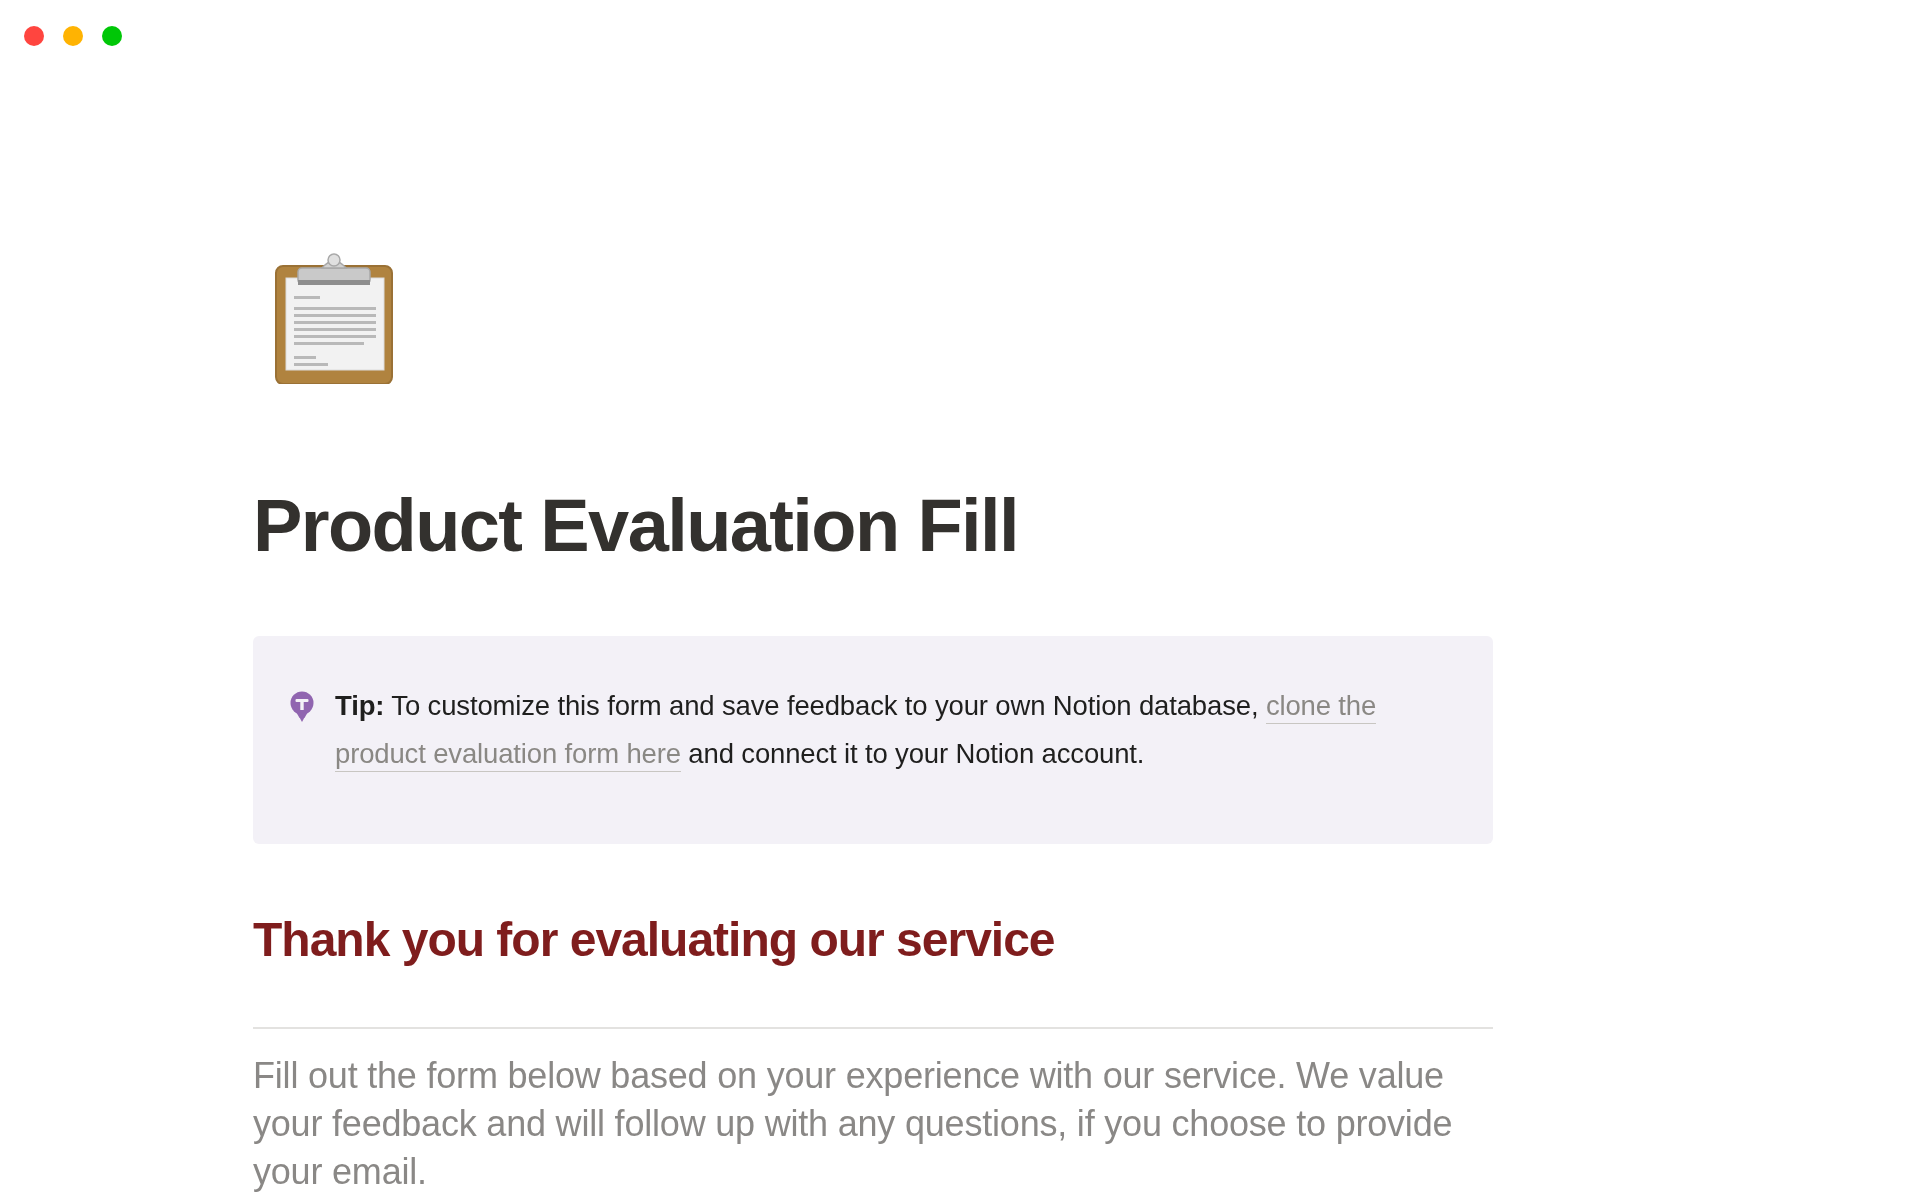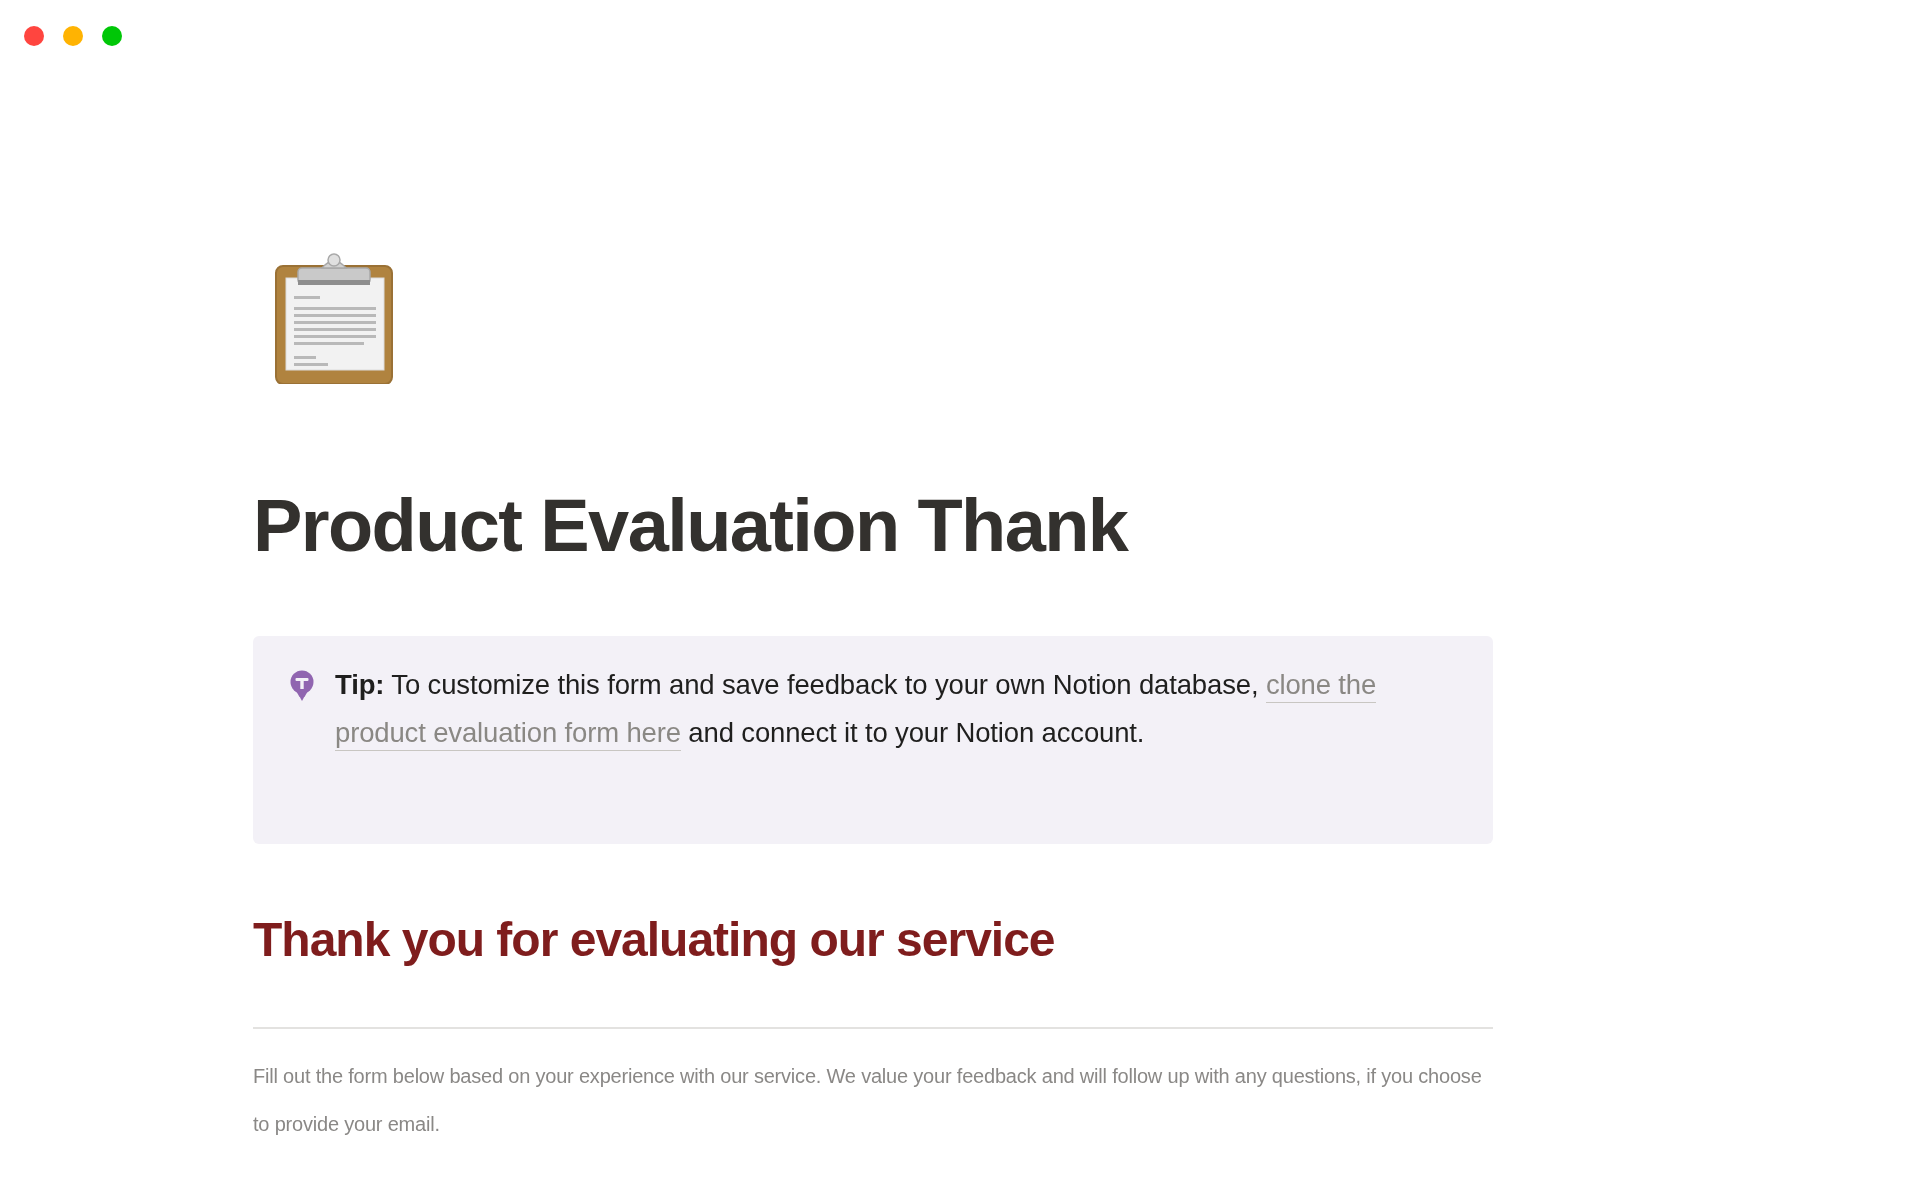--- a/index.html
+++ b/index.html
@@ -76,21 +76,21 @@
 
   
   .callout {
     position: absolute;
     top: 636px;
     left: 253px;
     width: 1240px;
     min-height: 208px;
     background: #f3f1f7;
     border-radius: 6px;
-    padding: 23px 34px 28px 34px;
+    padding: 44px 34px 28px 34px;
     display: flex;
     align-items: flex-start;
     gap: 18px;
   }
   .callout-icon {
     flex: 0 0 auto;
     width: 30px;
     height: 34px;
     margin-top: 10px;
     display: block;
@@ -133,21 +133,21 @@
     height: 2px;
     background: #e3e2e0;
     border: 0;
   }
 
   .body-paragraph {
     position: absolute;
     top: 1052px;
     left: 253px;
     width: 1250px;
-    font-size: 20px;
+    font-size: 36px;
     line-height: 48px;
     color: #8a8886;
     letter-spacing: -0.2px;
   }
 </style>
 </head>
 <body>
 
 <div class="window-chrome">
   <div class="traffic-lights">
@@ -177,21 +177,21 @@
         <rect x="26" y="111" width="34" height="3"></rect>
       </g>
       <rect x="30" y="16" width="72" height="16" rx="4" fill="#c9c9c9"></rect>
       <rect x="30" y="16" width="72" height="16" rx="4" fill="none" stroke="#a8a8a8" stroke-width="1.5"></rect>
       <rect x="30" y="28" width="72" height="5" fill="#8e8e8e"></rect>
       <path d="M54 16 q12 -14 24 0 z" fill="#d2d2d2" stroke="#a8a8a8" stroke-width="1.5"></path>
       <circle cx="66" cy="8" r="6" fill="#e0e0e0" stroke="#a8a8a8" stroke-width="1.5"></circle>
     </svg>
   </div>
 
-  <h1 class="page-title">Product Evaluation Thank</h1>
+  <h1 class="page-title">Product Evaluation Fill</h1>
 
   <div class="callout">
     <span class="callout-icon">
       <svg width="30" height="34" viewBox="0 0 30 34" xmlns="http://www.w3.org/2000/svg">
         <circle cx="15" cy="13" r="11.5" fill="#9065b0"></circle>
         <path d="M8.5 21 L21.5 21 L17.5 28 L12.5 28 Z" fill="#9065b0"></path>
         <path d="M12.8 28 L17.2 28 L15 32 Z" fill="#9065b0"></path>
         <rect x="8.5" y="9" width="13" height="3" rx="1" fill="#f3f1f7"></rect>
         <rect x="13.3" y="9" width="3.4" height="11" fill="#f3f1f7"></rect>
       </svg>

